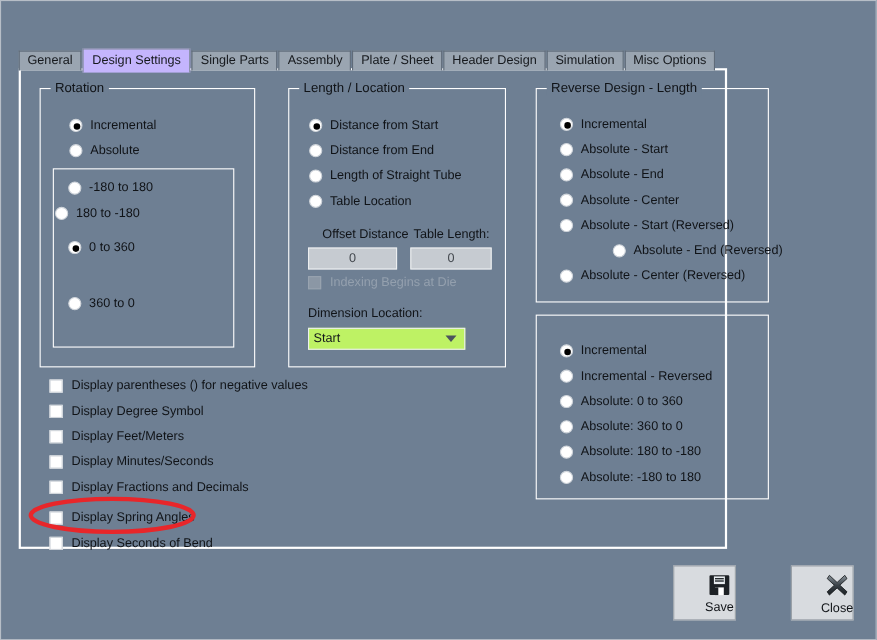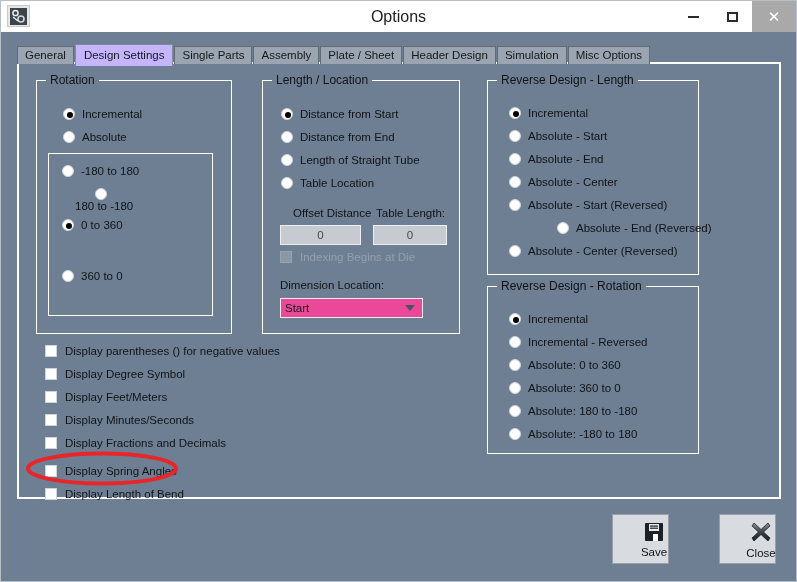--- a/index.html
+++ b/index.html
@@ -92,21 +92,21 @@
     padding: 0 8px;
     border-color: #7e8a98;
     position: relative;
     z-index: 6;
   }
 
   
   #tabpage {
     position: absolute;
     left: 16px; top: 61px;
-    width: 764px; height: 437px;
+    width: 644px; height: 437px;
     background: #6e7f93;
     border: 2px solid #ffffff;
   }
 
   
   .group {
     position: absolute;
     border: 1px solid #ffffff;
   }
   .group > .glabel {
@@ -167,21 +167,21 @@
     background: #c6cbd1;
     border: 1px solid #eceef0;
     font-size: 11.5px;
     color: #43484e;
     text-align: center;
     line-height: 18px;
     height: 20px;
   }
   .combo {
     position: absolute;
-    background: #ec4899;
+    background: #bef264;
     border: 1px solid #eceef0;
     height: 20px;
     display: flex;
     align-items: center;
     font-size: 11.5px;
     color: #15181c;
     padding-left: 4px;
   }
   .combo .arrow {
     position: absolute;
@@ -214,38 +214,20 @@
     left: 24px; top: 450px;
     width: 154px; height: 35px;
     pointer-events: none;
   }
 </style>
 </head>
 <body>
 
 <div id="window">
 
-  <div id="titlebar">
-    <div id="app-icon">
-      <svg width="17" height="17" viewBox="0 0 17 17">
-        <rect x="0" y="0" width="17" height="17" fill="#3c4349"></rect>
-        <circle cx="5.5" cy="5" r="2.6" fill="none" stroke="#e9edf0" stroke-width="1.5"></circle>
-        <circle cx="11" cy="11" r="3" fill="none" stroke="#cfd6db" stroke-width="1.6"></circle>
-        <path d="M3 9 L8 13" stroke="#e9edf0" stroke-width="1.4"></path>
-      </svg>
-    </div>
-    <div id="title-text">Options</div>
-    <div class="wbtn" id="btn-min">
-      <span class="glyph-min"></span>
-    </div>
-    <div class="wbtn" id="btn-max">
-      <span class="glyph-max"></span>
-    </div>
-    <div class="wbtn" id="btn-close">✕</div>
-  </div>
 
   <div id="tabstrip">
     <div class="tab">General</div>
     <div class="tab active">Design Settings</div>
     <div class="tab">Single Parts</div>
     <div class="tab">Assembly</div>
     <div class="tab">Plate / Sheet</div>
     <div class="tab">Header Design</div>
     <div class="tab">Simulation</div>
     <div class="tab">Misc Options</div>
@@ -263,21 +245,21 @@
       <div class="row" style="left:26px; top:50px;">
         <span class="radio"></span>
         <span>Absolute</span>
       </div>
 
       <div class="group" style="left:11px; top:72px; width:165px; height:163px;">
         <div class="row" style="left:13px; top:11px;">
           <span class="radio"></span>
           <span>-180 to  180</span>
         </div>
-        <div class="row" style="left:26px; top:34px;flex-direction:column;">
+        <div class="row" style="left:1px; top:34px;">
           <span class="radio"></span>
           <span>180 to  -180</span>
         </div>
         <div class="row" style="left:13px; top:65px;">
           <span class="radio on"></span>
           <span>0 to  360</span>
         </div>
         <div class="row" style="left:13px; top:88px;margin-top:28px;">
           <span class="radio"></span>
           <span>360 to  0</span>
@@ -350,21 +332,20 @@
         <span class="radio"></span>
         <span>Absolute - End (Reversed)</span>
       </div>
       <div class="row" style="left:21px; top:164px;">
         <span class="radio"></span>
         <span>Absolute - Center (Reversed)</span>
       </div>
     </div>
 
     <div class="group" style="left:468px; top:222px; width:212px; height:168px;">
-      <div class="glabel">Reverse Design - Rotation</div>
 
       <div class="row" style="left:21px; top:26px;">
         <span class="radio on"></span>
         <span>Incremental</span>
       </div>
       <div class="row" style="left:21px; top:49px;">
         <span class="radio"></span>
         <span>Incremental - Reversed</span>
       </div>
       <div class="row" style="left:21px; top:72px;">
@@ -404,21 +385,21 @@
     <div class="row" style="left:26px; top:373px;">
       <span class="cbox"></span>
       <span>Display Fractions and Decimals</span>
     </div>
     <div class="row" style="left:26px; top:401px;">
       <span class="cbox"></span>
       <span>Display Spring Angles</span>
     </div>
     <div class="row" style="left:26px; top:424px;">
       <span class="cbox"></span>
-      <span>Display Length of Bend</span>
+      <span>Display Seconds of Bend</span>
     </div>
 
   </div>
 
   <div class="bigbtn" style="left:611px; top:513px;">
     <svg width="22" height="22" viewBox="0 0 22 22">
       <rect x="2" y="2" width="18" height="18" rx="1" fill="#1d2125"></rect>
       <rect x="6" y="3" width="10" height="7" fill="#e9edf0"></rect>
       <rect x="7" y="4.5" width="8" height="1.2" fill="#1d2125"></rect>
       <rect x="7" y="6.6" width="8" height="1.2" fill="#1d2125"></rect>

